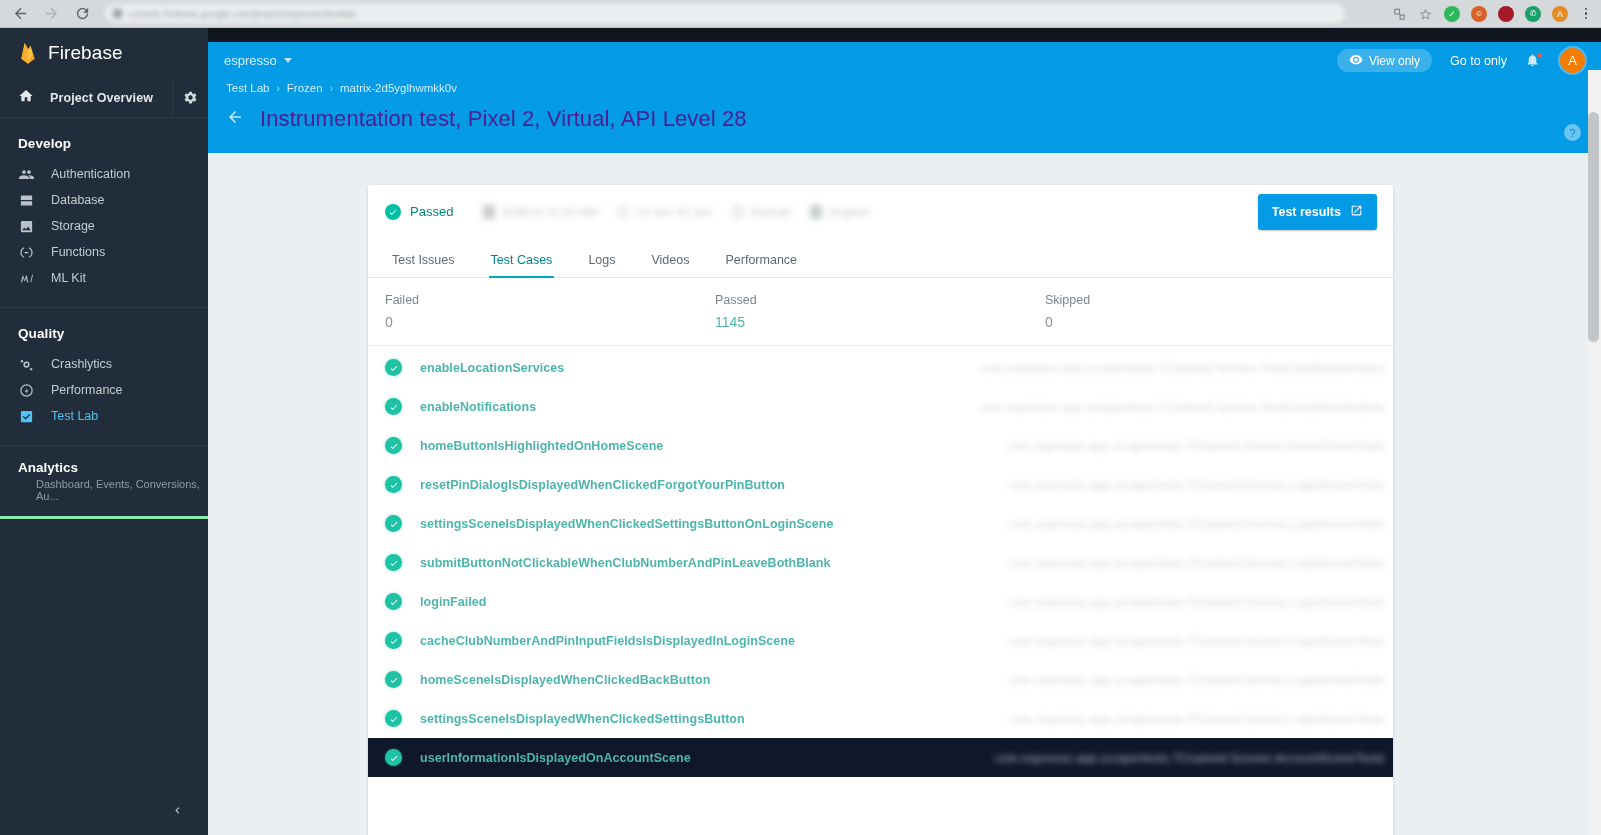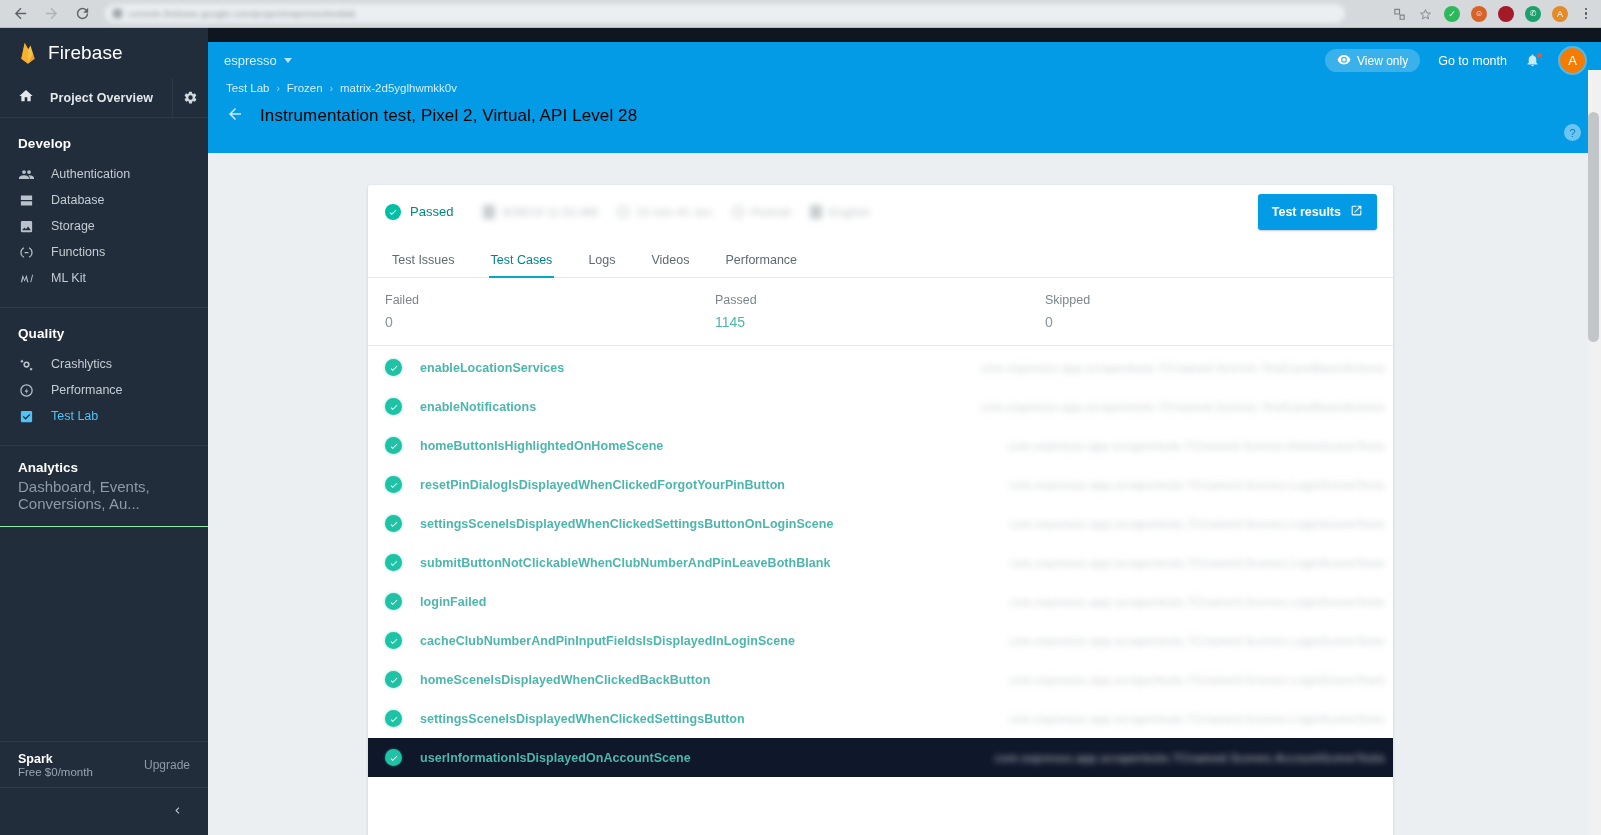--- a/index.html
+++ b/index.html
@@ -65,23 +65,23 @@
   .sec-title { font-size: 13.5px; color: #fff; font-weight: bold; padding: 18px 0 10px 18px; letter-spacing: .1px; }
   .nav-item {
     height: 26px; display: flex; align-items: center;
     padding-left: 18px; gap: 16px; font-size: 12.5px; color: #c4ccd3;
   }
   .nav-item .ic { width: 17px; display: flex; justify-content: center; align-items: center; }
   .nav-item .ic svg { width: 15px; height: 15px; fill: #b9c2ca; }
   .nav-item.active { color: #4fc3f7; }
   .nav-item.active .ic svg { fill: #4fc3f7; }
   .nav-sep { height: 1px; background: #2c3949; margin-top: 16px; }
-  .blk { padding: 14px 0 14px 18px; border-bottom: 1px solid #86efac; }
+  .blk { padding: 14px 0 14px 18px; border-bottom: 3px solid #86efac; }
   .blk .h { font-size: 13.5px; color: #fff; font-weight: bold; margin-bottom: 3px; }
-  .blk .s { font-size: 15px; color: #8e9aa5; }
+  .blk .s { font-size: 11px; color: #8e9aa5; margin-left: 18px; }
   .spark-row {
     position: absolute; bottom: 47px; left: 0; width: 208px; height: 47px;
     display: flex; align-items: center; padding: 0 18px;
     border-top: 1px solid #2c3949; border-bottom: 1px solid #2c3949;
   }
   .spark-l .t { font-size: 12.5px; color: #fff; font-weight: bold; }
   .spark-l .b { font-size: 11.5px; color: #9aa5b1; }
   .upgrade { margin-left: auto; font-size: 12px; color: #8e9aa5; }
   .collapse-row { position: absolute; bottom: 0; left: 0; width: 208px; height: 47px; display: flex; align-items: center; justify-content: flex-end; padding-right: 24px; }
   .collapse-row svg { width: 13px; height: 13px; fill: #c4ccd3; }
@@ -99,21 +99,21 @@
   .godocs { font-size: 12.5px; color: #fff; }
   .bell { position: relative; width: 17px; height: 18px; }
   .bell svg { width: 15px; height: 16px; fill: #cde9f9; }
   .bell .dot { position: absolute; top: 1px; right: 0px; width: 5px; height: 5px; border-radius: 50%; background: #e8573f; }
   .avatar { width: 25px; height: 25px; border-radius: 50%; background: #f57c00; color: #fff; font-size: 13px; display: flex; align-items: center; justify-content: center; box-shadow: 0 0 0 2px rgba(255,255,255,.30); }
 
   .crumbs { padding-left: 18px; display: flex; align-items: center; gap: 7px; font-size: 11.5px; color: #d5eefb; height: 20px; }
   .crumbs .sep { color: #a9d9f3; font-size: 10px; }
   .title-row { display: flex; align-items: center; padding-left: 18px; gap: 16px; margin-top: 8px; }
   .back-arrow svg { width: 18px; height: 16px; fill: #cfeafb; }
-  .page-title { font-size: 17px; color: #000000; letter-spacing: .1px; }
+  .page-title { font-size: 22px; color: #4c1d95; letter-spacing: .1px; }
   .help-q { position: absolute; right: 20px; bottom: 12px; width: 17px; height: 17px; border-radius: 50%; background: rgba(255,255,255,.42); color: #0d7fbb; font-size: 11px; display: flex; align-items: center; justify-content: center; }
 
   .card {
     position: absolute; top: 143px; left: 160px;
     width: 1025px; min-height: 700px;
     background: #fff; border-radius: 3px;
     box-shadow: 0 1px 3px rgba(0,0,0,.16);
     overflow: hidden;
   }
   .sum-row { height: 53px; display: flex; align-items: center; padding: 0 16px 0 17px; }
@@ -301,27 +301,20 @@
       </span>
     <span>Test Lab</span>
   </div>
   <div class="nav-sep"></div>
 
   <div class="blk">
     <div class="h">Analytics</div>
     <div class="s">Dashboard, Events, Conversions, Au...</div>
   </div>
 
-  <div class="spark-row">
-    <div class="spark-l">
-      <div class="t">Spark</div>
-      <div class="b">Free $0/month</div>
-    </div>
-    <div class="upgrade">Upgrade</div>
-  </div>
   <div class="collapse-row">
     <span><svg viewBox="0 0 24 24">
           <path d="M15.4 7.4L14 6l-6 6 6 6 1.4-1.4L10.8 12z"></path>
         </svg></span>
   </div>
 </div>
 
 <div class="main">
 
   <div class="blue-header">
@@ -330,21 +323,21 @@
       <span class="caret"></span>
     </div>
 
     <div class="hdr-right">
       <div class="viewonly">
         <span><svg viewBox="0 0 24 17">
               <path d="M12 0C7 0 2.7 3.1 1 8c1.7 4.9 6 8 11 8s9.3-3.1 11-8c-1.7-4.9-6-8-11-8zm0 13a5 5 0 110-10 5 5 0 010 10zm0-8a3 3 0 100 6 3 3 0 000-6z"></path>
             </svg></span>
         <span>View only</span>
       </div>
-      <span class="godocs">Go to month</span>
+      <span class="godocs">Go to only</span>
       <span class="bell">
         <svg viewBox="0 0 24 24">
             <path d="M12 22a2 2 0 002-2h-4a2 2 0 002 2zm6-6v-5a6 6 0 00-4.5-5.8V4.5a1.5 1.5 0 00-3 0v.7A6 6 0 006 11v5l-2 2v1h16v-1l-2-2z"></path>
           </svg>
         <span class="dot"></span>
       </span>
       <span class="avatar">A</span>
     </div>
 
     <div class="crumbs">

